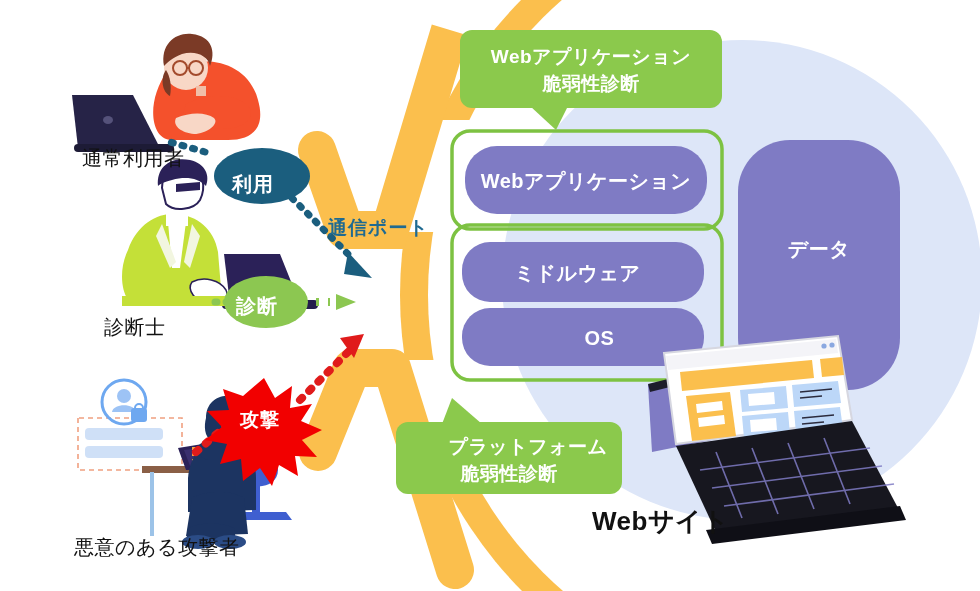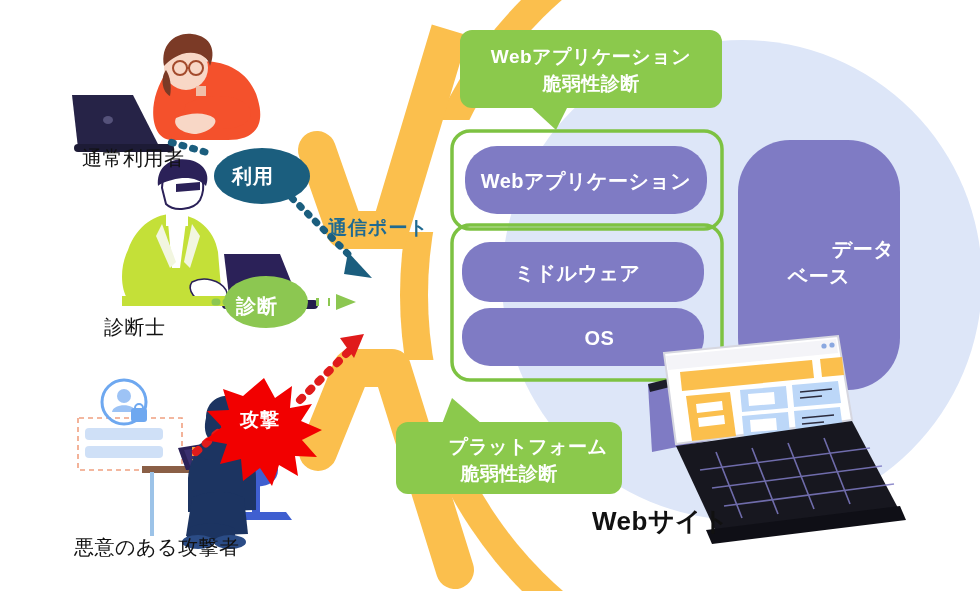--- a/index.html
+++ b/index.html
@@ -264,32 +264,31 @@
       </g>
     </g>
   </svg>
 
   <div class="lbl person-name" style="left:82px;top:146px;">通常利用者</div>
   <div class="lbl person-name" style="left:104px;top:315px;">診断士</div>
   <div class="lbl person-name" style="left:74px;top:535px;">悪意のある攻撃者</div>
 
   <div class="lbl port-label" style="left:328px;top:216px;">通信ポート</div>
 
-  <div class="lbl badge-text" style="left:232px;top:164px;">利用</div>
+  <div class="lbl badge-text" style="left:232px;top:172px;">利用</div>
   <div class="lbl badge-text" style="left:236px;top:294px;">診断</div>
   <div class="lbl star-text" style="left:240px;top:408px;">攻撃</div>
 
   <div class="lbl callout-text" style="left:460px;top:45px;width:262px;">Webアプリケーション</div>
   <div class="lbl callout-text" style="left:460px;top:72px;width:262px;">脆弱性診断</div>
 
   <div class="lbl callout-text" style="left:413px;top:435px;width:230px;">プラットフォーム</div>
   <div class="lbl callout-text" style="left:396px;top:462px;width:226px;">脆弱性診断</div>
 
   <div class="lbl stack-text" style="left:465px;top:169px;width:242px;">Webアプリケーション</div>
   <div class="lbl stack-text" style="left:462px;top:261px;width:231px;">ミドルウェア</div>
   <div class="lbl stack-text" style="left:462px;top:326px;width:275px;">OS</div>
 
-  <div class="lbl db-text" style="left:738px;top:236px;width:162px;padding-left:44px;">データ</div>
-  <div class="lbl db-text" style="left:738px;top:263px;width:162px;">ベース</div>
+  <div class="lbl db-text" style="left:738px;top:236px;width:162px;">データ</div>
 
   <div class="lbl site-label" style="left:592px;top:505px;">Webサイト</div>
 
 </div>
 
 </body></html>

